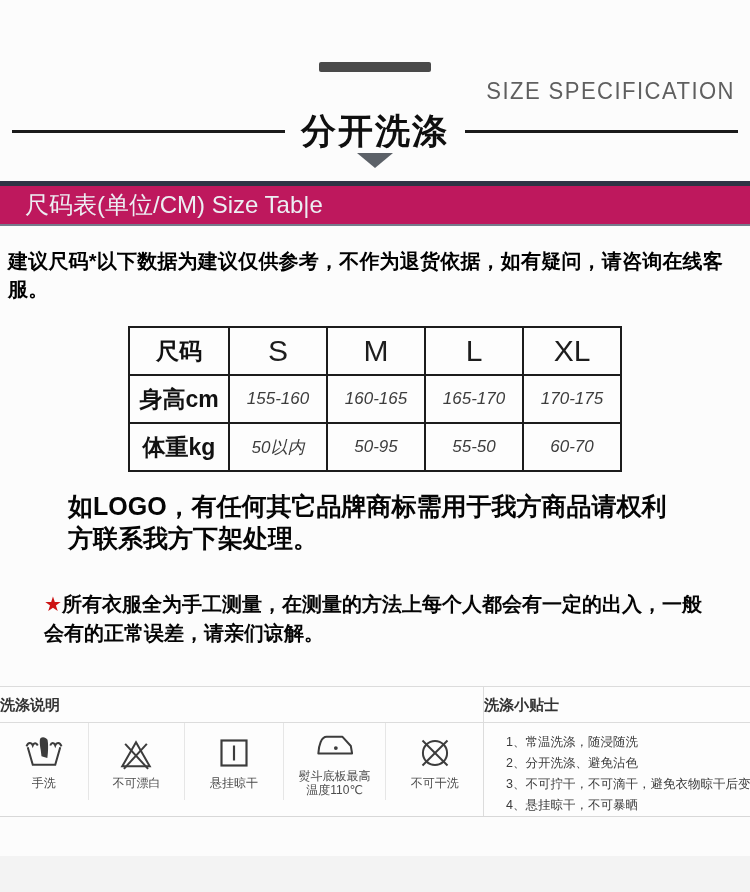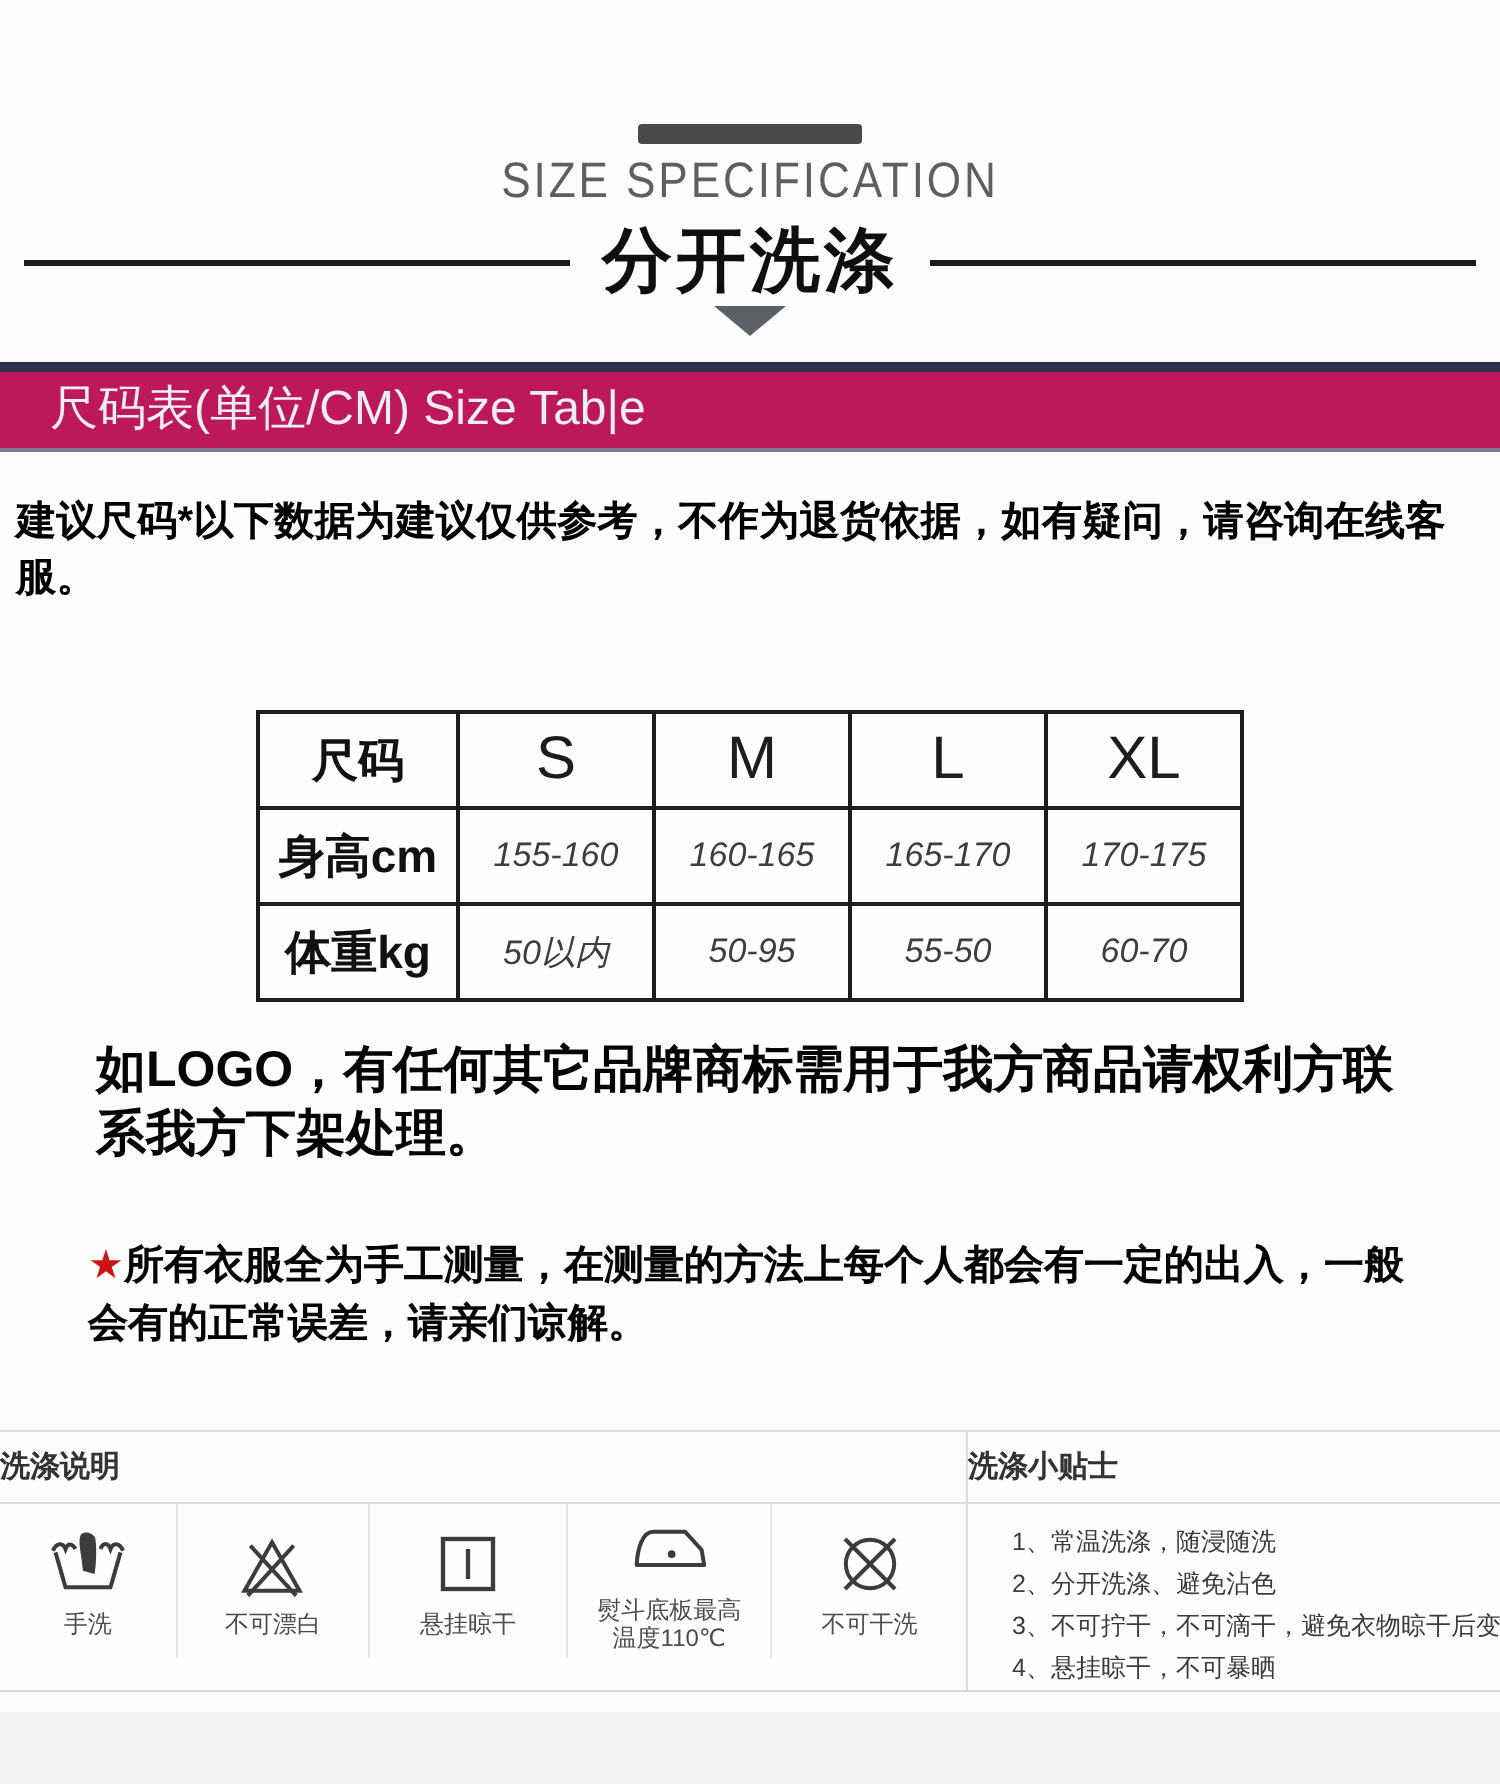--- a/index.html
+++ b/index.html
@@ -1,44 +1,44 @@
 <!DOCTYPE html>
 <html><head>
 <meta charset="utf-8">
 <style>
   html,body{margin:0;padding:0;}
   body{font-family:"Liberation Sans","DejaVu Sans",sans-serif;background:#f4f4f4;}
   .page{position:relative;width:750px;height:892px;background:#fcfcfc;overflow:hidden;margin:0 auto;}
 
   
-  .top-banner{padding-top:62px;text-align:center;}
+  .top-banner{padding-top:62px;text-align:right;}
   .deco-bar{width:112px;height:10px;background:#4a4a4a;border-radius:2px;margin:0 auto;}
   .eyebrow{margin-top:5px;font-size:23px;color:#5f5f5f;letter-spacing:1.5px;transform:scale(.96,1.08);}
   .title-row{display:flex;align-items:center;margin-top:5px;padding:0 12px;}
   .h-line{flex:1;height:3px;background:#1b1b1b;}
   .main-title{margin:0 16px;font-size:35px;font-weight:bold;letter-spacing:2px;color:#0f0f0f;line-height:44px;}
   .triangle{width:0;height:0;margin:0 auto;border-left:18px solid transparent;border-right:18px solid transparent;border-top:15px solid #5c6168;}
 
   
   .section-bar{margin-top:13px;background:#be185d;border-top:5px solid #2e3445;border-bottom:2px solid #767c8c;height:38px;line-height:38px;padding-left:25px;color:#eceef3;font-size:24px;}
 
   
   .notice{margin:21px 4px 0 8px;font-size:20px;font-weight:bold;color:#000;line-height:28px;letter-spacing:.2px;}
 
   
-  table.size-table{margin:52px auto 0;border-collapse:collapse;background:#fdfdfd;}
+  table.size-table{margin:23px auto 0;border-collapse:collapse;background:#fdfdfd;}
   table.size-table td{border:2px solid #1c1c1c;text-align:center;height:44px;}
   td.rowlab{width:96px;font-size:23px;font-weight:bold;color:#111;}
   td.sizecell{width:94px;font-size:30px;color:#1d1d1d;}
   td.valcell{width:94px;font-size:17px;color:#3d3d3d;font-style:italic;}
 
   
   .note{margin:34px 36px 0 44px;font-size:20px;font-weight:bold;color:#050505;line-height:32px;}
   .note .star{color:#cc1414;}
-  .logo-para{margin:18px 48px 0;font-size:25px;font-weight:bold;color:#050505;line-height:32px;}
+  .logo-para{margin:18px 68px 0;font-size:25px;font-weight:bold;color:#050505;line-height:32px;}
   .note2{margin:36px 36px 0 44px;line-height:29px;}
 
   
   .care{margin-top:38px;display:flex;border-top:1px solid #dcdcdc;border-bottom:1px solid #d8d8d8;background:#fdfdfd;}
   .care-left{width:483px;border-right:1px solid #dcdcdc;}
   .care-right{flex:1;}
   .care-head{height:35px;line-height:35px;font-size:15px;font-weight:bold;color:#333;border-bottom:1px solid #dcdcdc;}
   .icons-row{display:flex;height:77px;}
   .icon-cell{display:flex;flex-direction:column;align-items:center;justify-content:center;border-right:1px solid #e6e6e6;}
   .icon-cell:last-child{border-right:none;}

